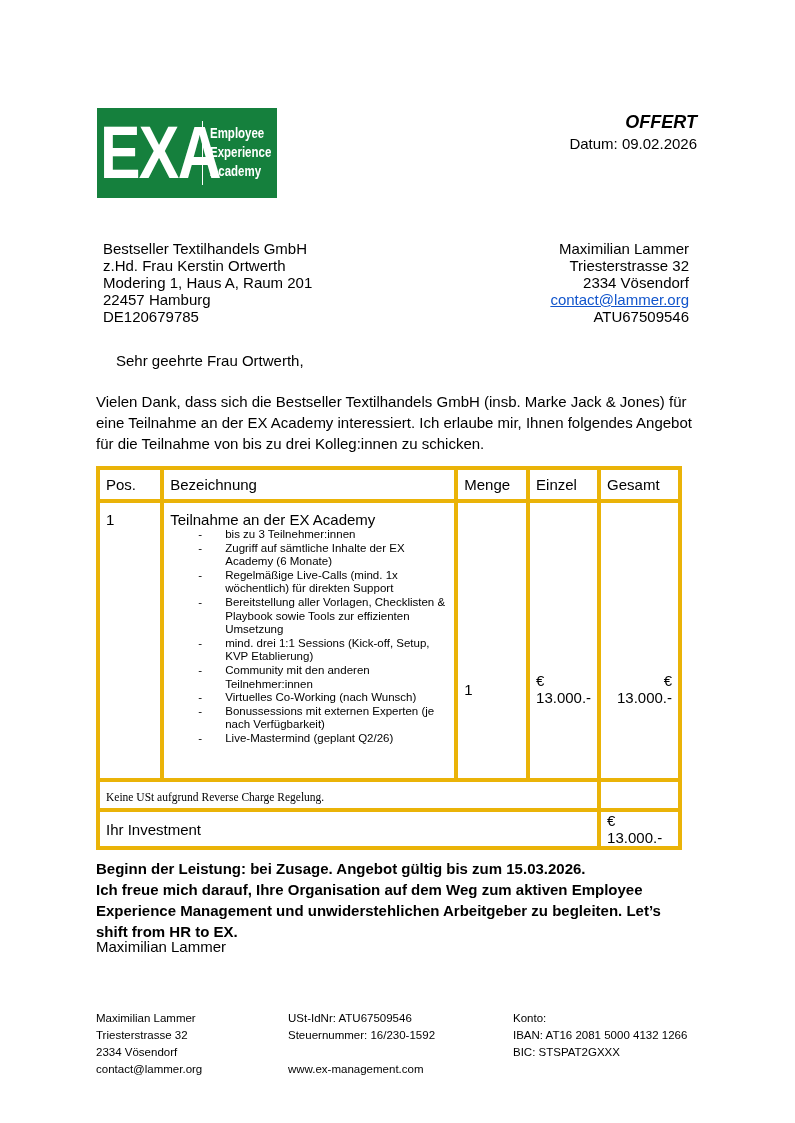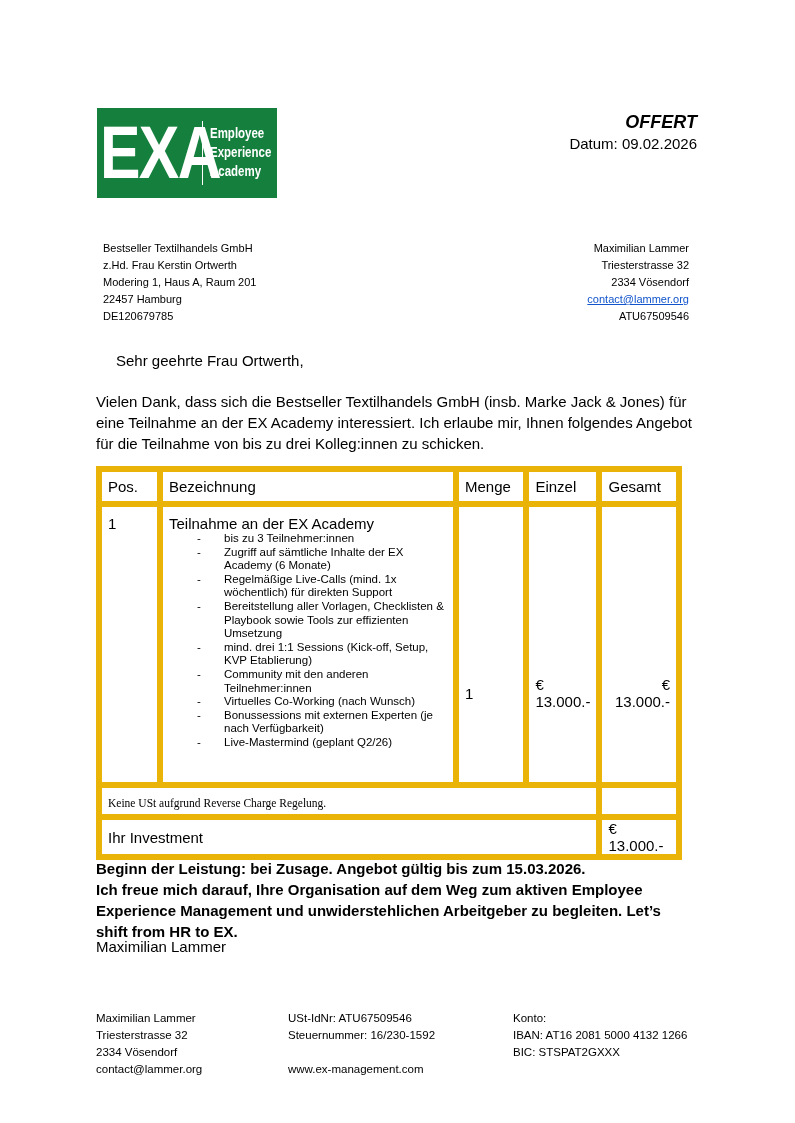--- a/index.html
+++ b/index.html
@@ -14,32 +14,32 @@
                transform: scaleX(0.82); transform-origin: left top; }
   .logo .divider { position: absolute; left: 105px; top: 13px; width: 1px; height: 64px; background: #fff; }
   .logo .sub { position: absolute; left: 113px; top: 16px; color: #fff; font-weight: bold;
                font-size: 14px; line-height: 19px; transform: scaleX(0.82); transform-origin: left top; }
 
   
   .offert { right: 98px; top: 112px; font-weight: bold; font-size: 18px; text-align: right; font-style: italic; }
   .datum { right: 98px; top: 135px; font-size: 15px; text-align: right; }
 
   
-  .addr { font-size: 11px; line-height: 17px; }
+  .addr { font-size: 15px; line-height: 17px; }
   .addr-left { left: 103px; top: 240px; }
   .addr-right { right: 106px; top: 240px; text-align: right; }
   .addr-right a { color: #1155cc; text-decoration: underline; }
 
   .para { left: 96px; font-size: 15px; line-height: 21px; width: 600px; }
   .greeting { top: 350px; margin-left: 20px; }
   .intro { top: 391px; }
 
   
   table.offer { position: absolute; left: 96px; top: 466px; width: 586px; border-collapse: collapse; }
-  table.offer td { border: 6px solid #eab308; vertical-align: top; padding: 0 6px; font-size: 15px; }
+  table.offer td { border: 4px solid #eab308; vertical-align: top; padding: 0 6px; font-size: 15px; }
   table.offer tr.hdr td { height: 29px; vertical-align: middle; }
   table.offer tr.item td { height: 275px; }
   .item-title { margin-top: 8px; font-size: 15px; line-height: 17px; }
   ul.features { list-style: none; margin: 0; padding: 0 0 0 28px; font-size: 11.5px; line-height: 13.6px; width: 250px; }
   ul.features li { position: relative; padding-left: 27px; }
   ul.features li::before { content: "-"; position: absolute; left: 0; top: 0; }
   .num-cell { font-size: 11.5px; vertical-align: middle !important; }
   .num-cell span { display: block; margin-top: 97px; }
   .right { text-align: right; }
   tr.note td { height: 26px; vertical-align: middle !important; }

